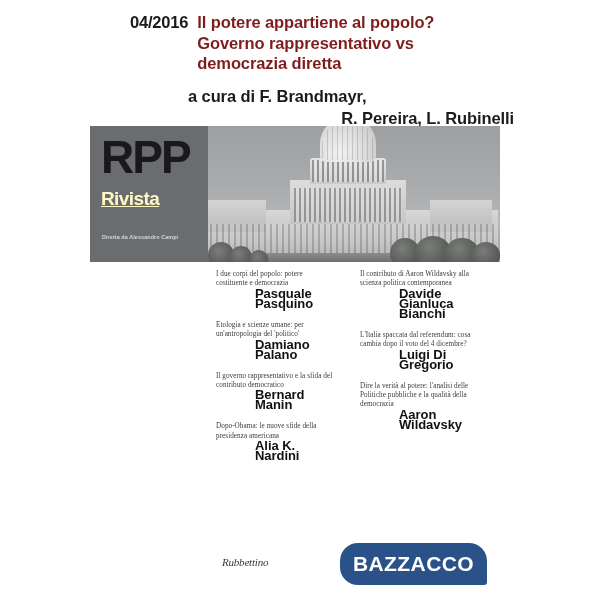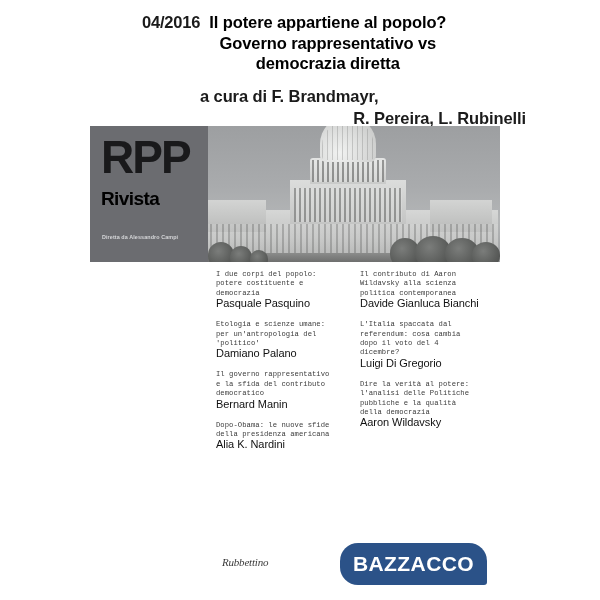--- a/index.html
+++ b/index.html
@@ -20,42 +20,40 @@
     height: 600px;
     background: #ffffff;
   }
 
   
   .header {
     position: absolute;
     left: 130px;
     top: 12px;
     width: 390px;
-    margin-left: 12px;
   }
   .issue-row {
     display: flex;
     align-items: flex-start;
     gap: 9px;
   }
   .issue-number {
     font-size: 16.5px;
     font-weight: bold;
     color: #1b1b1b;
     letter-spacing: -0.2px;
     line-height: 20px;
     white-space: nowrap;
   }
   .title-lines {
     font-size: 16.5px;
     font-weight: bold;
-    color: #000000;
+    color: #7f1d1d;
     line-height: 20.5px;
     letter-spacing: -0.1px;
-    text-align: center;
   }
   .title-lines div { white-space: nowrap; }
 
   .editors {
     margin-top: 11px;
     padding-left: 58px;
     font-size: 16.5px;
     line-height: 22px;
     letter-spacing: -0.1px;
   }
@@ -218,22 +216,23 @@
     letter-spacing: -2px;
     font-family: "Liberation Sans", sans-serif;
   }
   .rivista {
     position: absolute;
     left: 11px;
     top: 62px;
     font-size: 19px;
     line-height: 21px;
     font-weight: bold;
-    color: #000000;
+    color: #fef9c3;
     letter-spacing: -0.6px;
+    text-decoration: underline;
   }
   .diretta {
     position: absolute;
     left: 12px;
     top: 108px;
     font-size: 5.4px;
     line-height: 7px;
     font-weight: bold;
     color: #d6d7d9;
     letter-spacing: 0.1px;
@@ -244,33 +243,34 @@
     position: absolute;
     left: 216px;
     top: 270px;
     width: 290px;
     display: flex;
     gap: 24px;
   }
   .col { width: 120px; }
   .entry { margin-bottom: 12px; }
   .entry-title {
-    font-family: Liberation Mono, monospace;
+    font-family: Liberation Serif, serif;
     font-size: 7.2px;
     line-height: 9.4px;
     color: #3b3b3b;
     letter-spacing: 0.05px;
   }
   .entry-author {
     font-family: "Liberation Sans", sans-serif;
-    font-size: 11px;
+    font-size: 13px;
     line-height: 10px;
-    font-weight: normal;
+    font-weight: bold;
     color: #111111;
     letter-spacing: -0.05px;
+    margin-left: 39px;
   }
 
   
   .rubbettino {
     position: absolute;
     left: 222px;
     top: 556px;
     font-family: "Liberation Serif", serif;
     font-style: italic;
     font-size: 11px;

